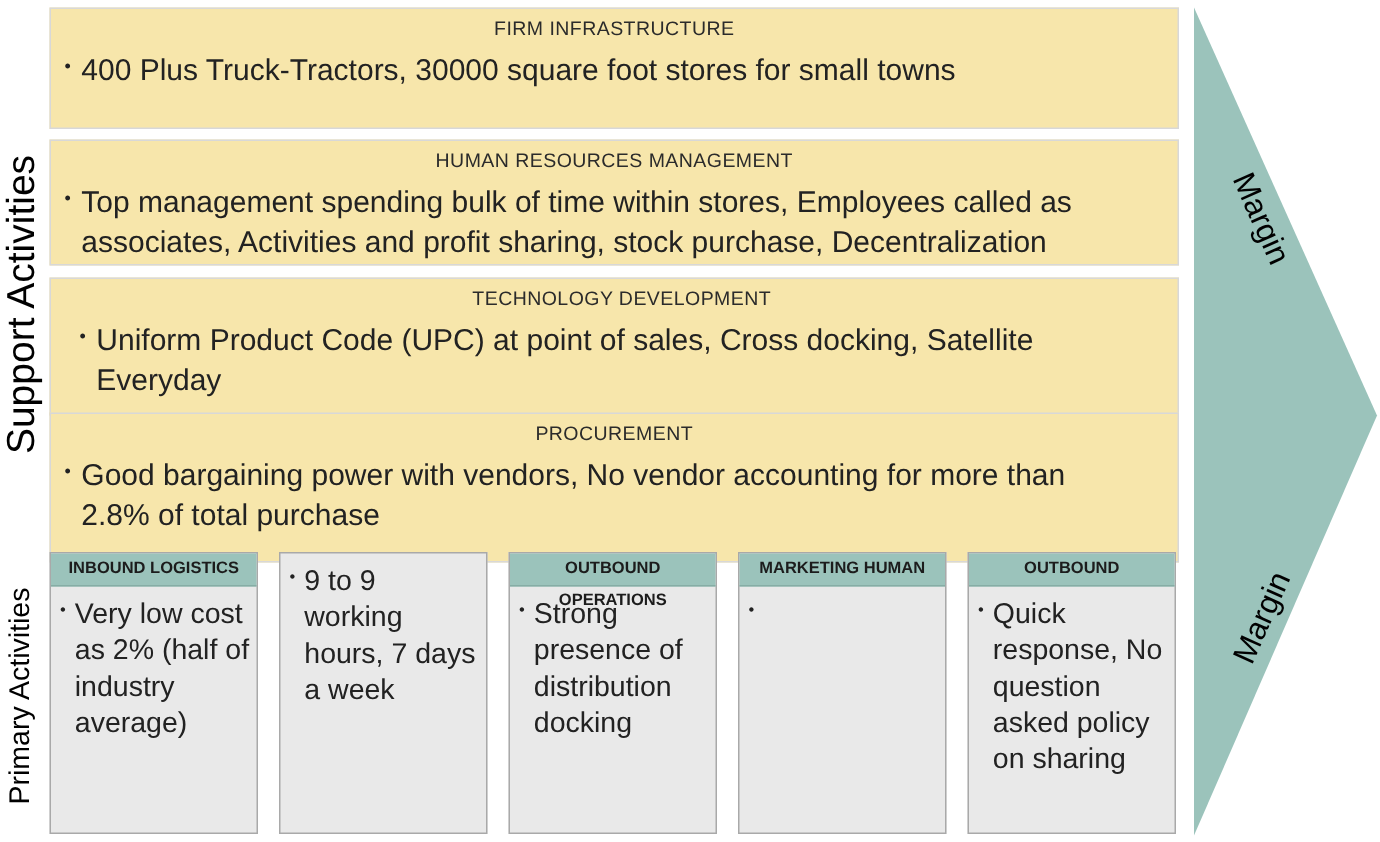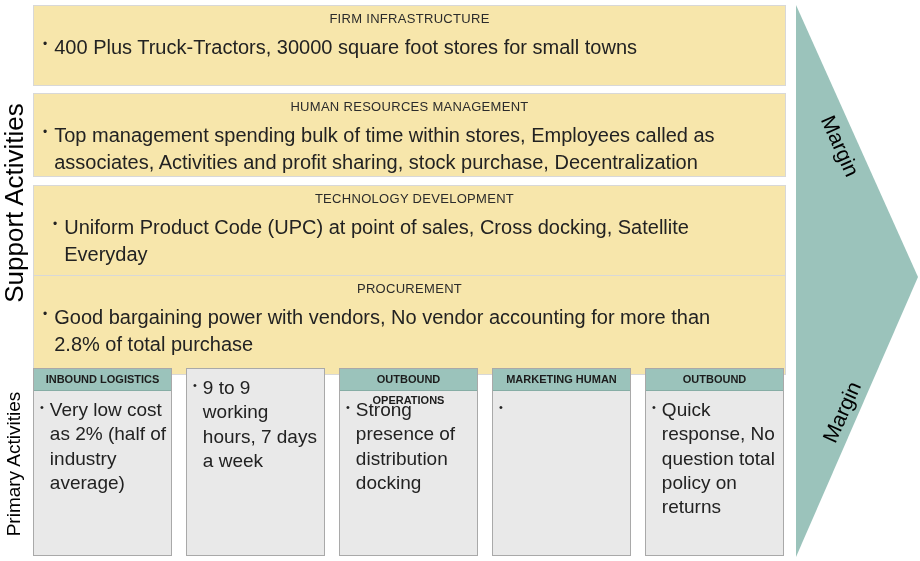--- a/index.html
+++ b/index.html
@@ -119,21 +119,21 @@
     <div class="col-header">MARKETING HUMAN</div>
     <div class="bullet-row">
       <span class="dot">•</span>
     </div>
   </div>
 
   <div class="column col-5">
     <div class="col-header">OUTBOUND</div>
     <div class="bullet-row">
       <span class="dot">•</span>
-      <span class="bullet-text">Quick response, No question total policy on returns</span>
+      <span class="bullet-text">Quick response, No question asked policy on sharing</span>
     </div>
   </div>
 
   <svg class="arrow-svg" viewBox="0 0 130 561" xmlns="http://www.w3.org/2000/svg" aria-hidden="true">
     <polygon class="arrow-poly" points="6,5 128,277 6,557"></polygon>
   </svg>
   <div class="margin-label top">Margin</div>
   <div class="margin-label bottom">Margin</div>
 
 </div>

